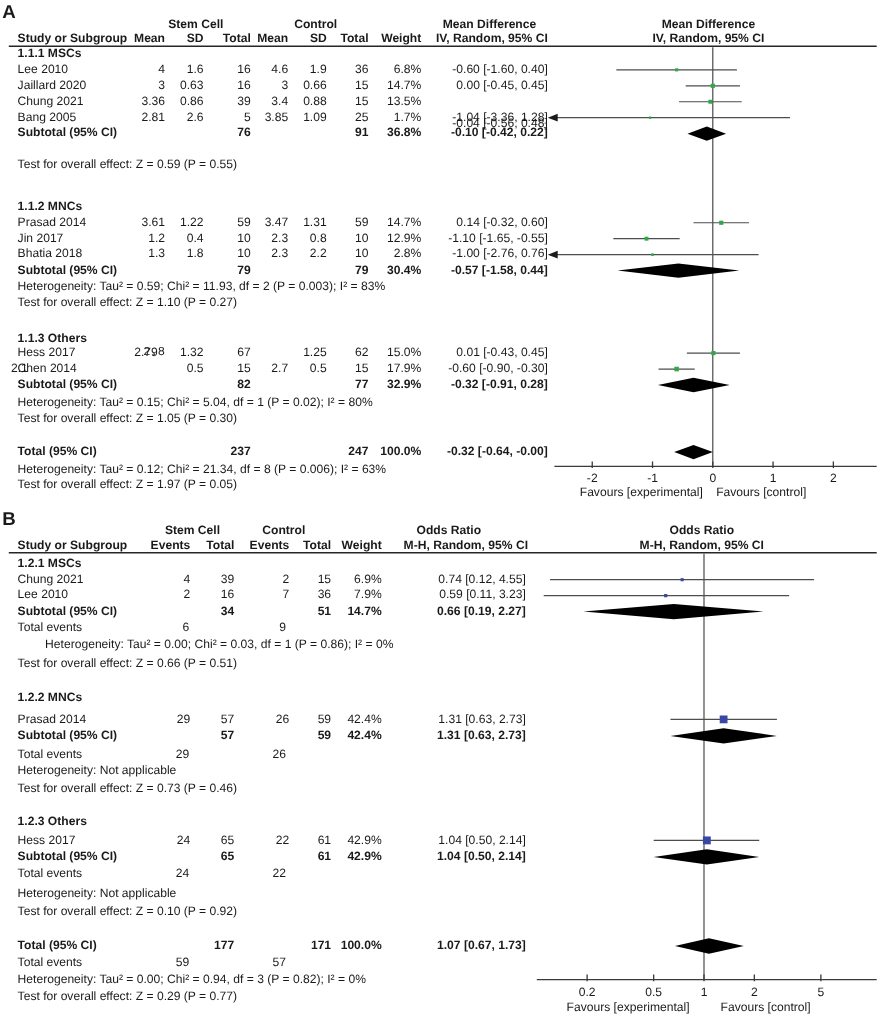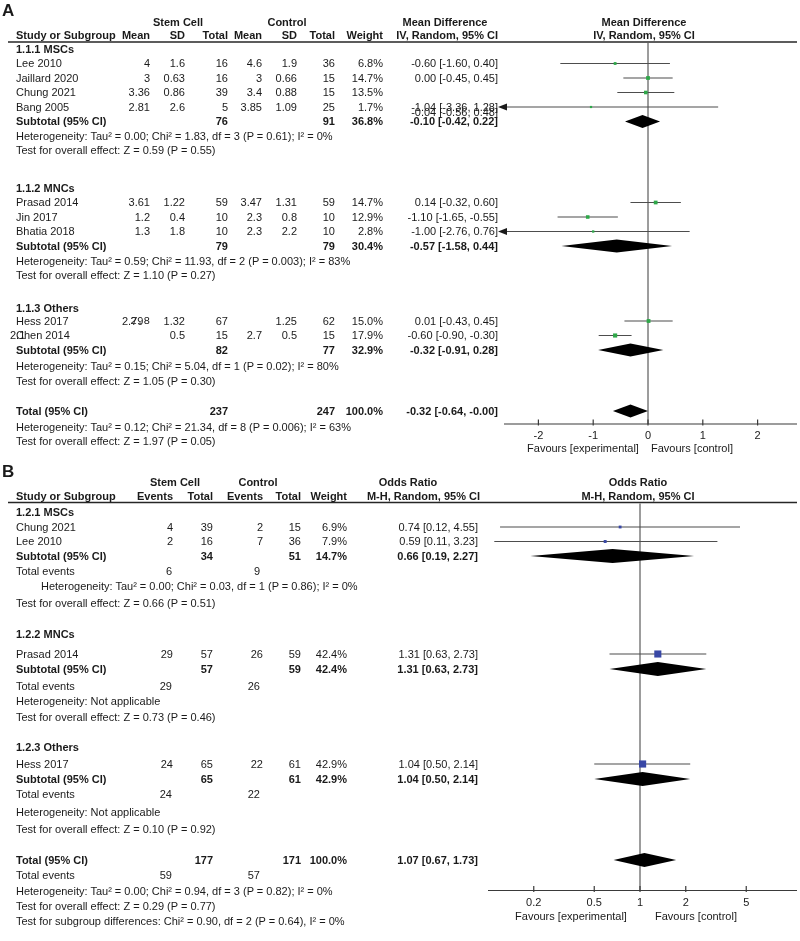--- a/index.html
+++ b/index.html
@@ -118,21 +118,20 @@
     <div class="t" style="top: 100.5px; left: 122px; width: 140px; text-align: right;">3.85</div>
     <div class="t" style="top: 100.5px; left: 157px; width: 140px; text-align: right;">1.09</div>
     <div class="t" style="top: 100.5px; left: 195px; width: 140px; text-align: right;">25</div>
     <div class="t" style="top: 100.5px; left: 243px; width: 140px; text-align: right;">1.7%</div>
     <div class="t" style="top: 100.5px; left: 358px; width: 140px; text-align: right;">-1.04 [-3.36, 1.28]</div>
     <div class="t b" style="top: 115px; left: 16px;">Subtotal (95% CI)</div>
     <div class="t b" style="top: 115px; left: 88px; width: 140px; text-align: right;">76</div>
     <div class="t b" style="top: 115px; left: 195px; width: 140px; text-align: right;">91</div>
     <div class="t b" style="top: 115px; left: 243px; width: 140px; text-align: right;">36.8%</div>
     <div class="t b" style="top: 115px; left: 358px; width: 140px; text-align: right;">-0.10 [-0.42, 0.22]</div>
-    <div class="t" style="top: 129.5px; left: 16px;">Heterogeneity: Tau² = 0.00; Chi² = 1.83, df = 3 (P = 0.61); I² = 0%</div>
     <div class="t" style="top: 144px; left: 16px;">Test for overall effect: Z = 0.59 (P = 0.55)</div>
     <div class="t b" style="top: 181.5px; left: 16px;">1.1.2 MNCs</div>
     <div class="t" style="top: 196px; left: 16px;">Prasad 2014</div>
     <div class="t" style="top: 196px; left: 10px; width: 140px; text-align: right;">3.61</div>
     <div class="t" style="top: 196px; left: 45px; width: 140px; text-align: right;">1.22</div>
     <div class="t" style="top: 196px; left: 88px; width: 140px; text-align: right;">59</div>
     <div class="t" style="top: 196px; left: 122px; width: 140px; text-align: right;">3.47</div>
     <div class="t" style="top: 196px; left: 157px; width: 140px; text-align: right;">1.31</div>
     <div class="t" style="top: 196px; left: 195px; width: 140px; text-align: right;">59</div>
     <div class="t" style="top: 196px; left: 243px; width: 140px; text-align: right;">14.7%</div>
@@ -279,21 +278,20 @@
     <div class="t b" style="top: 853.5px; left: 16px;">Total (95% CI)</div>
     <div class="t b" style="top: 853.5px; left: 73px; width: 140px; text-align: right;">177</div>
     <div class="t b" style="top: 853.5px; left: 161px; width: 140px; text-align: right;">171</div>
     <div class="t b" style="top: 853.5px; left: 207px; width: 140px; text-align: right;">100.0%</div>
     <div class="t b" style="top: 853.5px; left: 338px; width: 140px; text-align: right;">1.07 [0.67, 1.73]</div>
     <div class="t" style="top: 869px; left: 16px;">Total events</div>
     <div class="t" style="top: 869px; left: 32px; width: 140px; text-align: right;">59</div>
     <div class="t" style="top: 869px; left: 120px; width: 140px; text-align: right;">57</div>
     <div class="t" style="top: 884.5px; left: 16px;">Heterogeneity: Tau² = 0.00; Chi² = 0.94, df = 3 (P = 0.82); I² = 0%</div>
     <div class="t" style="top: 899.5px; left: 16px;">Test for overall effect: Z = 0.29 (P = 0.77)</div>
-    <div class="t" style="top: 914.5px; left: 16px;">Test for subgroup differences: Chi² = 0.90, df = 2 (P = 0.64), I² = 0%</div>
     <div class="t" style="top: 895.5px; left: 373.757px; width: 320px; text-align: center;">0.2</div>
     <div class="t" style="top: 895.5px; left: 434.243px; width: 320px; text-align: center;">0.5</div>
     <div class="t" style="top: 895.5px; left: 480px; width: 320px; text-align: center;">1</div>
     <div class="t" style="top: 895.5px; left: 525.757px; width: 320px; text-align: center;">2</div>
     <div class="t" style="top: 895.5px; left: 586.243px; width: 320px; text-align: center;">5</div>
     <div class="t" style="top: 909.5px; left: 411px; width: 320px; text-align: center;">Favours [experimental]</div>
     <div class="t" style="top: 909.5px; left: 536px; width: 320px; text-align: center;">Favours [control]</div>
   </div>
 
 </body></html>

